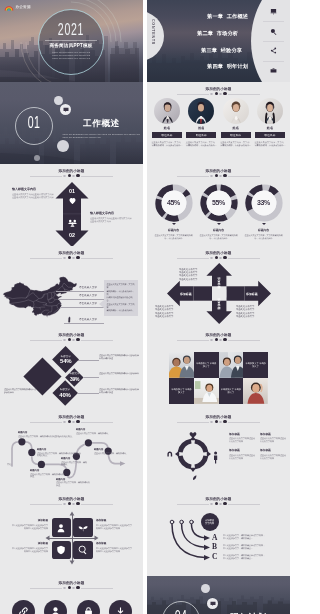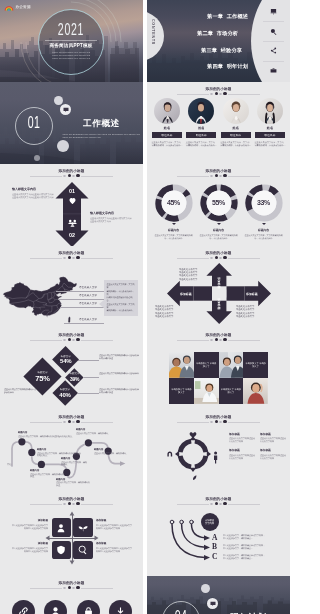--- a/index.html
+++ b/index.html
@@ -614,24 +614,20 @@
       <div class="hbar"></div>
       <div class="doto"></div>
       <div class="dotf"></div>
       <div class="doto"></div>
       <div class="dotf"></div>
       <div class="hbar"></div>
     </div>
   </div>
   <div class="dm-wrap">
   <div class="dm" style="left:29.1px;top:35.4px;width:26.9px;height:26.9px;z-index:1;"></div>
-  <div class="dmc" style="left:23.5px;top:29.8px;width:38.0px;height:38.0px;z-index:2;">
-    <span class="cap">标题文字</span>
-    <span class="val" style="font-size:7.5px">75%</span>
-  </div>
   <div class="dm" style="left:56.3px;top:22.3px;width:19.1px;height:19.1px;z-index:3;"></div>
   <div class="dmc" style="left:52.3px;top:18.3px;width:27.0px;height:27.0px;z-index:4;">
     <span class="cap">标题文字</span>
     <span class="val" style="font-size:6px">54%</span>
   </div>
   <div class="dm" style="left:68.2px;top:42.6px;width:12.7px;height:12.7px;z-index:5;"></div>
   <div class="dmc" style="left:65.6px;top:40.0px;width:18.0px;height:18.0px;z-index:6;">
     <span class="cap">标题文字</span>
     <span class="val" style="font-size:5px">39%</span>
   </div>

